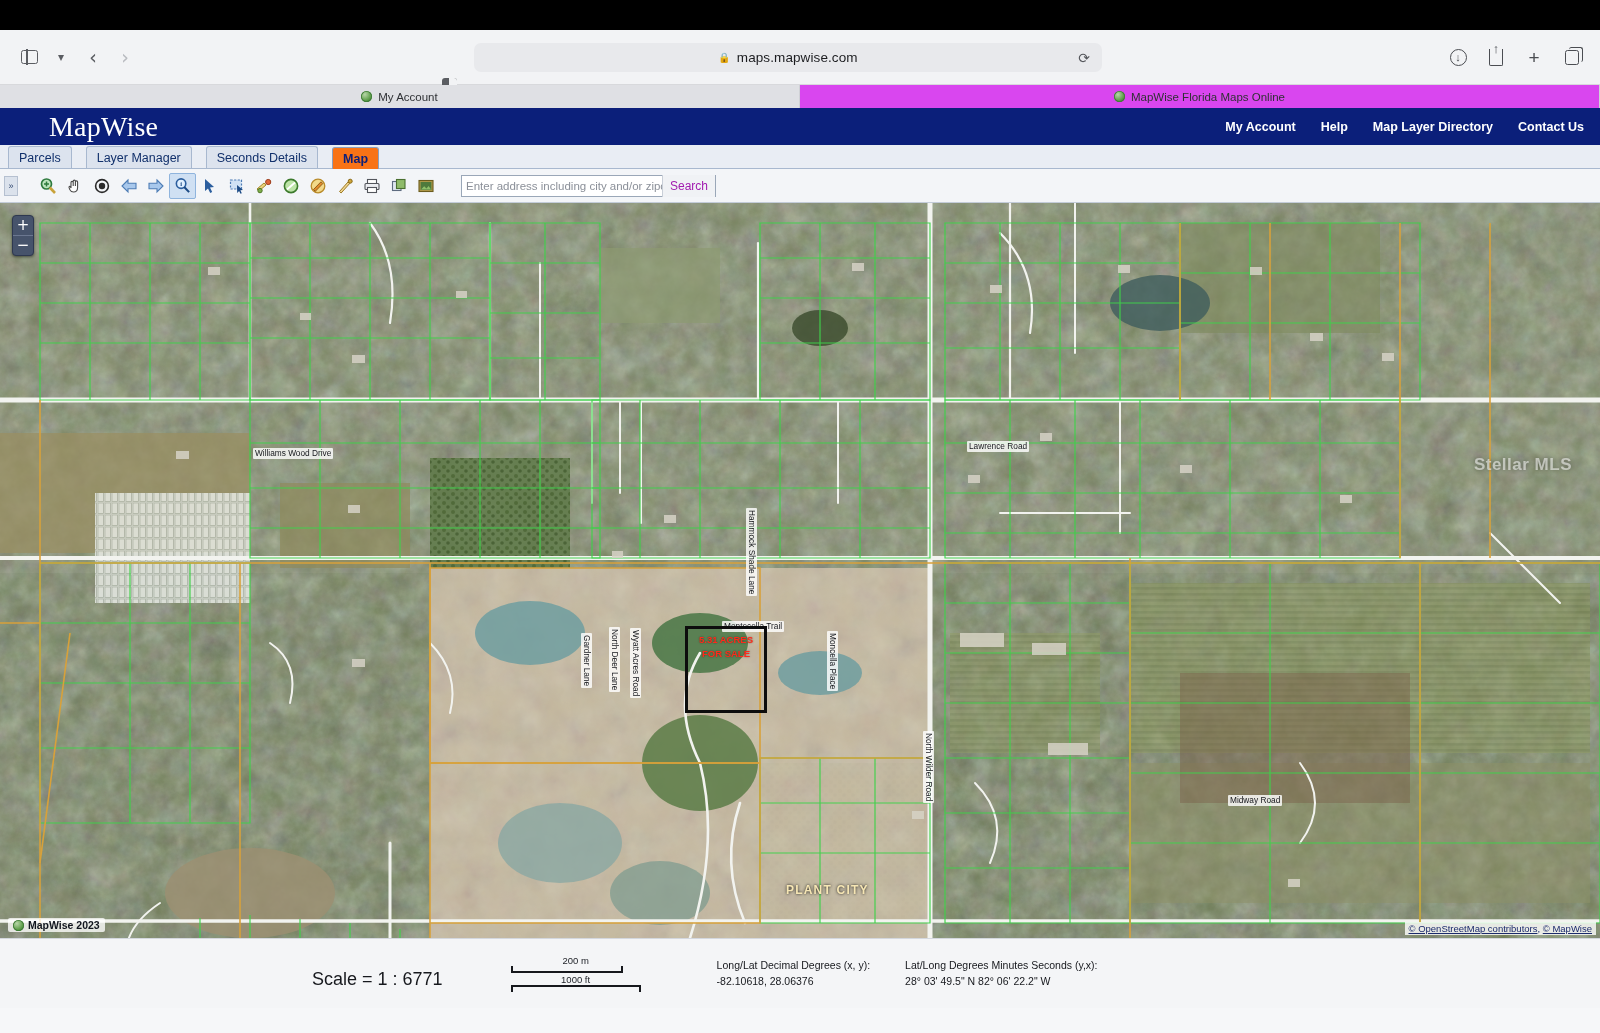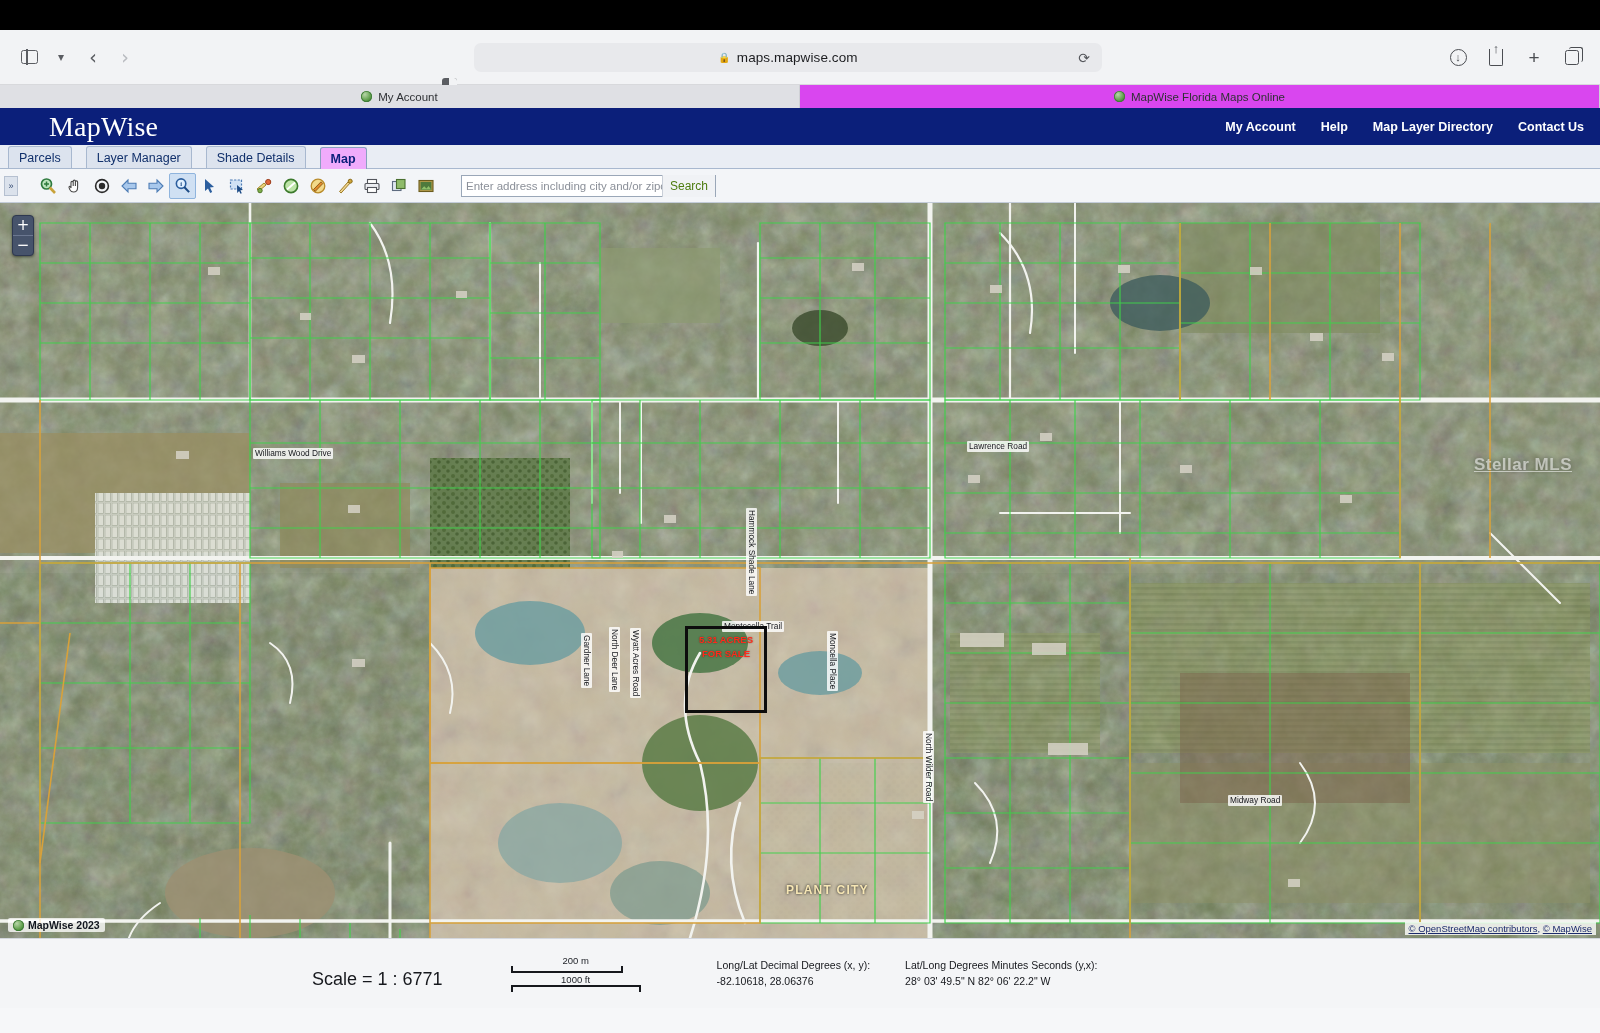--- a/index.html
+++ b/index.html
@@ -86,21 +86,21 @@
 
   .tabrow {
     position:relative; width:100%; height:24px; background:#e9edf4;
     border-bottom:1px solid #a8b8cf; display:flex; align-items:flex-end; padding-left:8px; gap:14px;
   }
   .mtab {
     height:22px; padding:0 10px; display:flex; align-items:center;
     font-size:12.5px; color:#11306b; background:#dce3ee;
     border:1px solid #a8b8cf; border-bottom:none; border-radius:3px 3px 0 0;
   }
-  .mtab.active { background:#f0abfc; color:#0b1f7a; font-weight:bold; border-color:#8aa0c0; position:relative; top:1px; }
+  .mtab.active { background:#f97316; color:#0b1f7a; font-weight:bold; border-color:#8aa0c0; position:relative; top:1px; }
 
   
   .toolbar {
     position:relative; width:100%; height:34px; background:#f3f5f8;
     border-bottom:1px solid #c3ccd9; display:flex; align-items:center; gap:0;
   }
   .chev-handle {
     width:14px; height:20px; margin-left:4px; background:#dbe2ec; border:1px solid #b5c0d0;
     display:flex; align-items:center; justify-content:center; font-size:9px; color:#31486f;
   }
@@ -113,21 +113,21 @@
     margin-left:22px; display:flex; align-items:center;
     border:1px solid #9aa7b8; background:#fff; height:22px; padding:0 0 0 4px;
   }
   .searchwrap input {
     border:none; outline:none; width:196px; height:20px;
     font-size:11.5px; color:#3c4048; font-family:"Liberation Sans", sans-serif;
   }
   .searchwrap input::placeholder { color:#8b9099; }
   .searchbtn {
     height:22px; padding:0 7px; display:flex; align-items:center;
-    font-size:12px; color:#4d7c0f; background:#f0f2f5; border-left:1px solid #c9cfd8;
+    font-size:12px; color:#a21caf; background:#f0f2f5; border-left:1px solid #c9cfd8;
   }
 
   
   .mapwrap { position:relative; width:100%; height:735px; overflow:hidden; background:#6e7a5c; }
   .mapwrap .mapimg { position:absolute; inset:0; }
 
   .zoomctl {
     position:absolute; left:12px; top:12px; width:22px;
     background:#46536b; border:1px solid #2e3850; border-radius:4px;
     box-shadow:0 1px 3px rgba(0,0,0,.5); overflow:hidden; z-index:30;
@@ -146,21 +146,21 @@
   .copy-right {
     position:absolute; right:4px; bottom:3px; z-index:30;
     background:rgba(255,255,255,.8); padding:1px 4px;
     font-size:9.5px; color:#1b2a6b;
   }
   .copy-right a { color:#1b2a6b; text-decoration:underline; }
 
   .stellar {
     position:absolute; right:28px; top:252px; z-index:25;
     font-size:17px; font-weight:bold; color:rgba(255,255,255,.55);
-    letter-spacing:.5px; text-shadow:0 0 4px rgba(0,0,0,.35);text-decoration:underline;
+    letter-spacing:.5px; text-shadow:0 0 4px rgba(0,0,0,.35);
   }
   .placecity {
     position:absolute; left:786px; top:680px; z-index:25;
     font-size:12px; font-weight:bold; color:#f6e6b4; letter-spacing:1.2px;
     text-shadow:0 0 3px rgba(0,0,0,.9);
   }
 
   
   .sel-parcel {
     position:absolute; left:685px; top:423px; width:82px; height:87px;
@@ -254,21 +254,21 @@
         <a href="#">My Account</a>
         <a href="#">Help</a>
         <a href="#">Map Layer Directory</a>
         <a href="#">Contact Us</a>
       </div>
     </div>
 
     <div class="tabrow">
       <div class="mtab">Parcels</div>
       <div class="mtab">Layer Manager</div>
-      <div class="mtab">Shade Details</div>
+      <div class="mtab">Seconds Details</div>
       <div class="mtab active">Map</div>
     </div>
 
     <div class="toolbar">
       <div class="chev-handle">»</div>
 
       <div class="tb-icons">
         <div class="tb">
           <svg width="18" height="18" viewBox="0 0 18 18">
               <circle cx="7.5" cy="7" r="5" fill="#bfe6c0" stroke="#2f7a3e" stroke-width="1.7"></circle>

